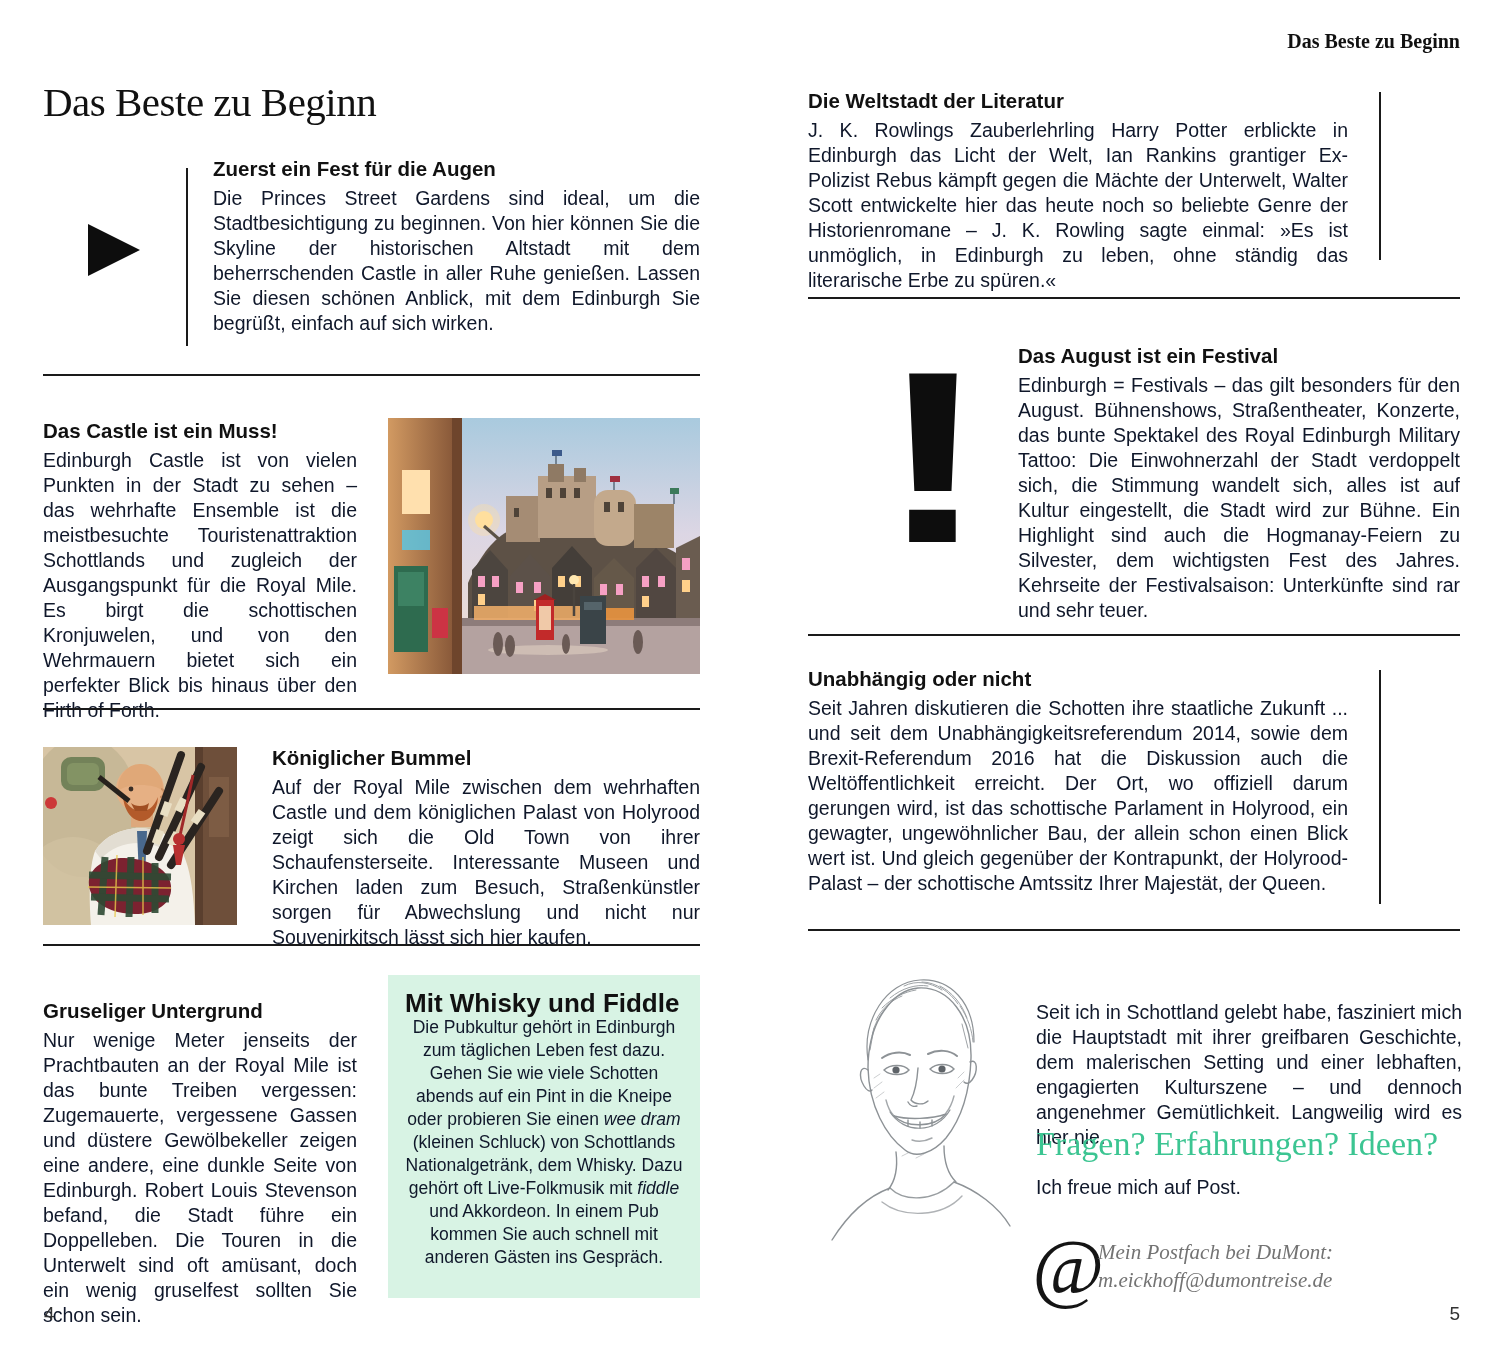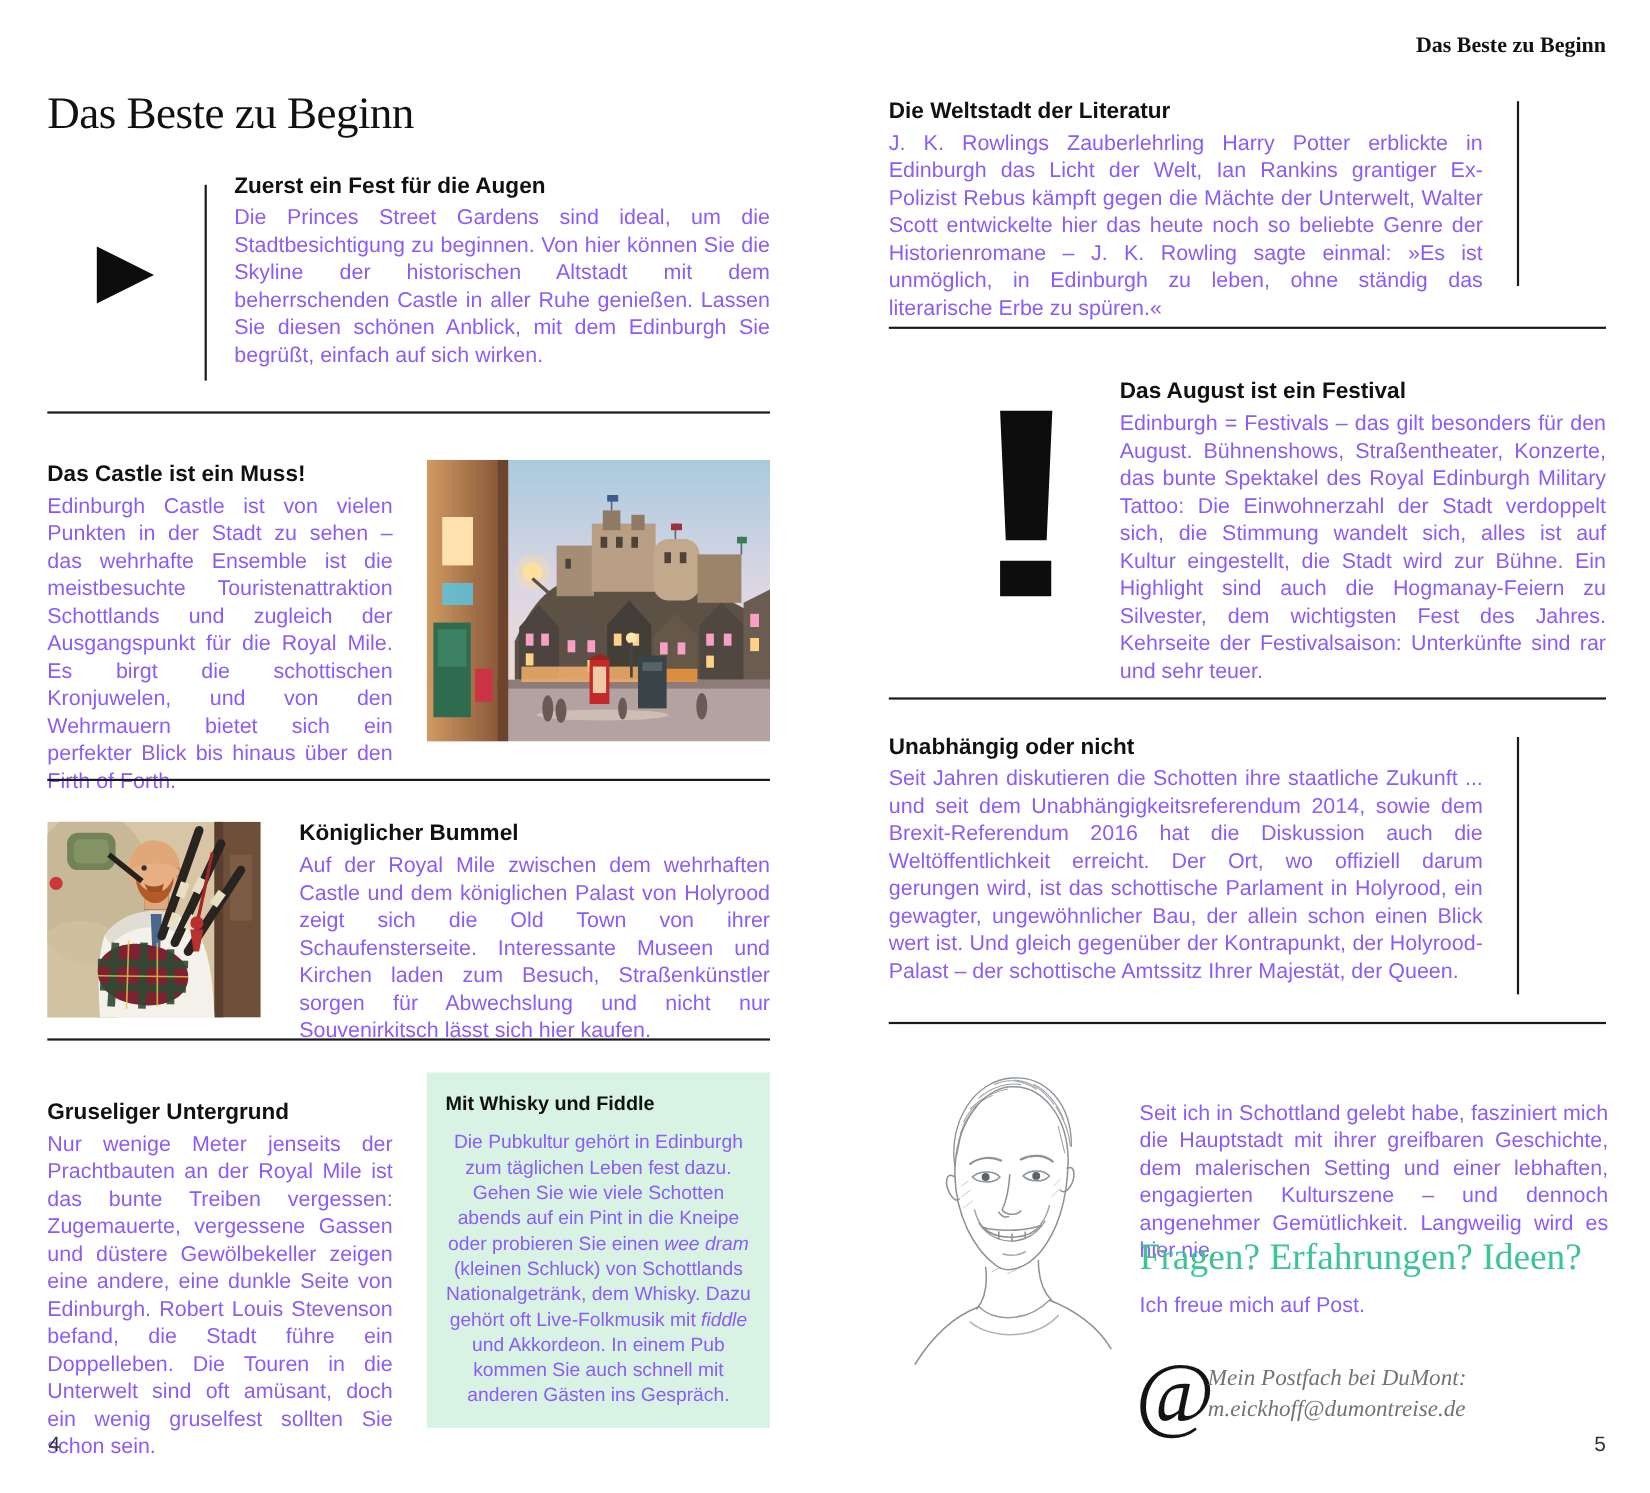--- a/index.html
+++ b/index.html
@@ -12,21 +12,21 @@
   .page-title{
     font-family:"Liberation Serif",serif;font-size:41px;font-weight:500;
     letter-spacing:-0.5px;color:#111;
   }
   .running-head{
     font-family:"Liberation Serif",serif;font-size:20px;font-weight:700;color:#111;
     text-align:right;
   }
   .sec-head{font-size:20.5px;font-weight:700;color:#111;margin:0 0 4px 0;line-height:26px;}
   .body-text{
-    font-size:19.5px;line-height:25px;text-align:justify;margin:0;color:#8b5cf6;
+    font-size:19.5px;line-height:25px;text-align:justify;margin:0;color:#0f172a;
   }
   .body-text.ragged{text-align:left;}
   .pagenum{font-size:19px;color:#333;}
   
   .hrule{height:2px;background:#1a1a1a;}
   .vrule{width:2px;background:#1a1a1a;}
   
   .tri{
     width:0;height:0;border-top:26px solid transparent;border-bottom:26px solid transparent;
     border-left:52px solid #0d0d0d;
@@ -36,21 +36,21 @@
     font-size:245px;line-height:0.78;transform:scaleX(1.35);transform-origin:left top;
   }
   .at-glyph{
     font-family:"Liberation Serif",serif;font-style:italic;font-size:78px;line-height:1;
     color:#141414;
   }
   
   .greenbox{
     box-sizing:border-box;padding:15px 17px 12px 17px;
   }
-  .greenbox .sec-head{font-size:18px;margin-bottom:11px;}
+  .greenbox .sec-head{font-size:26px;margin-bottom:0;}
   .greenbox .body-text{font-size:17.5px;line-height:23px;text-align:center;}
   .it{font-style:italic;}
   
   .cta-head{
     font-family:"Liberation Serif",serif;font-size:34px;font-weight:400;line-height:38px;
   }
   .mail-text{
     font-family:"Liberation Serif",serif;font-style:italic;font-size:21px;line-height:28px;color:#737373;
   }
   .photo{display:block;}

